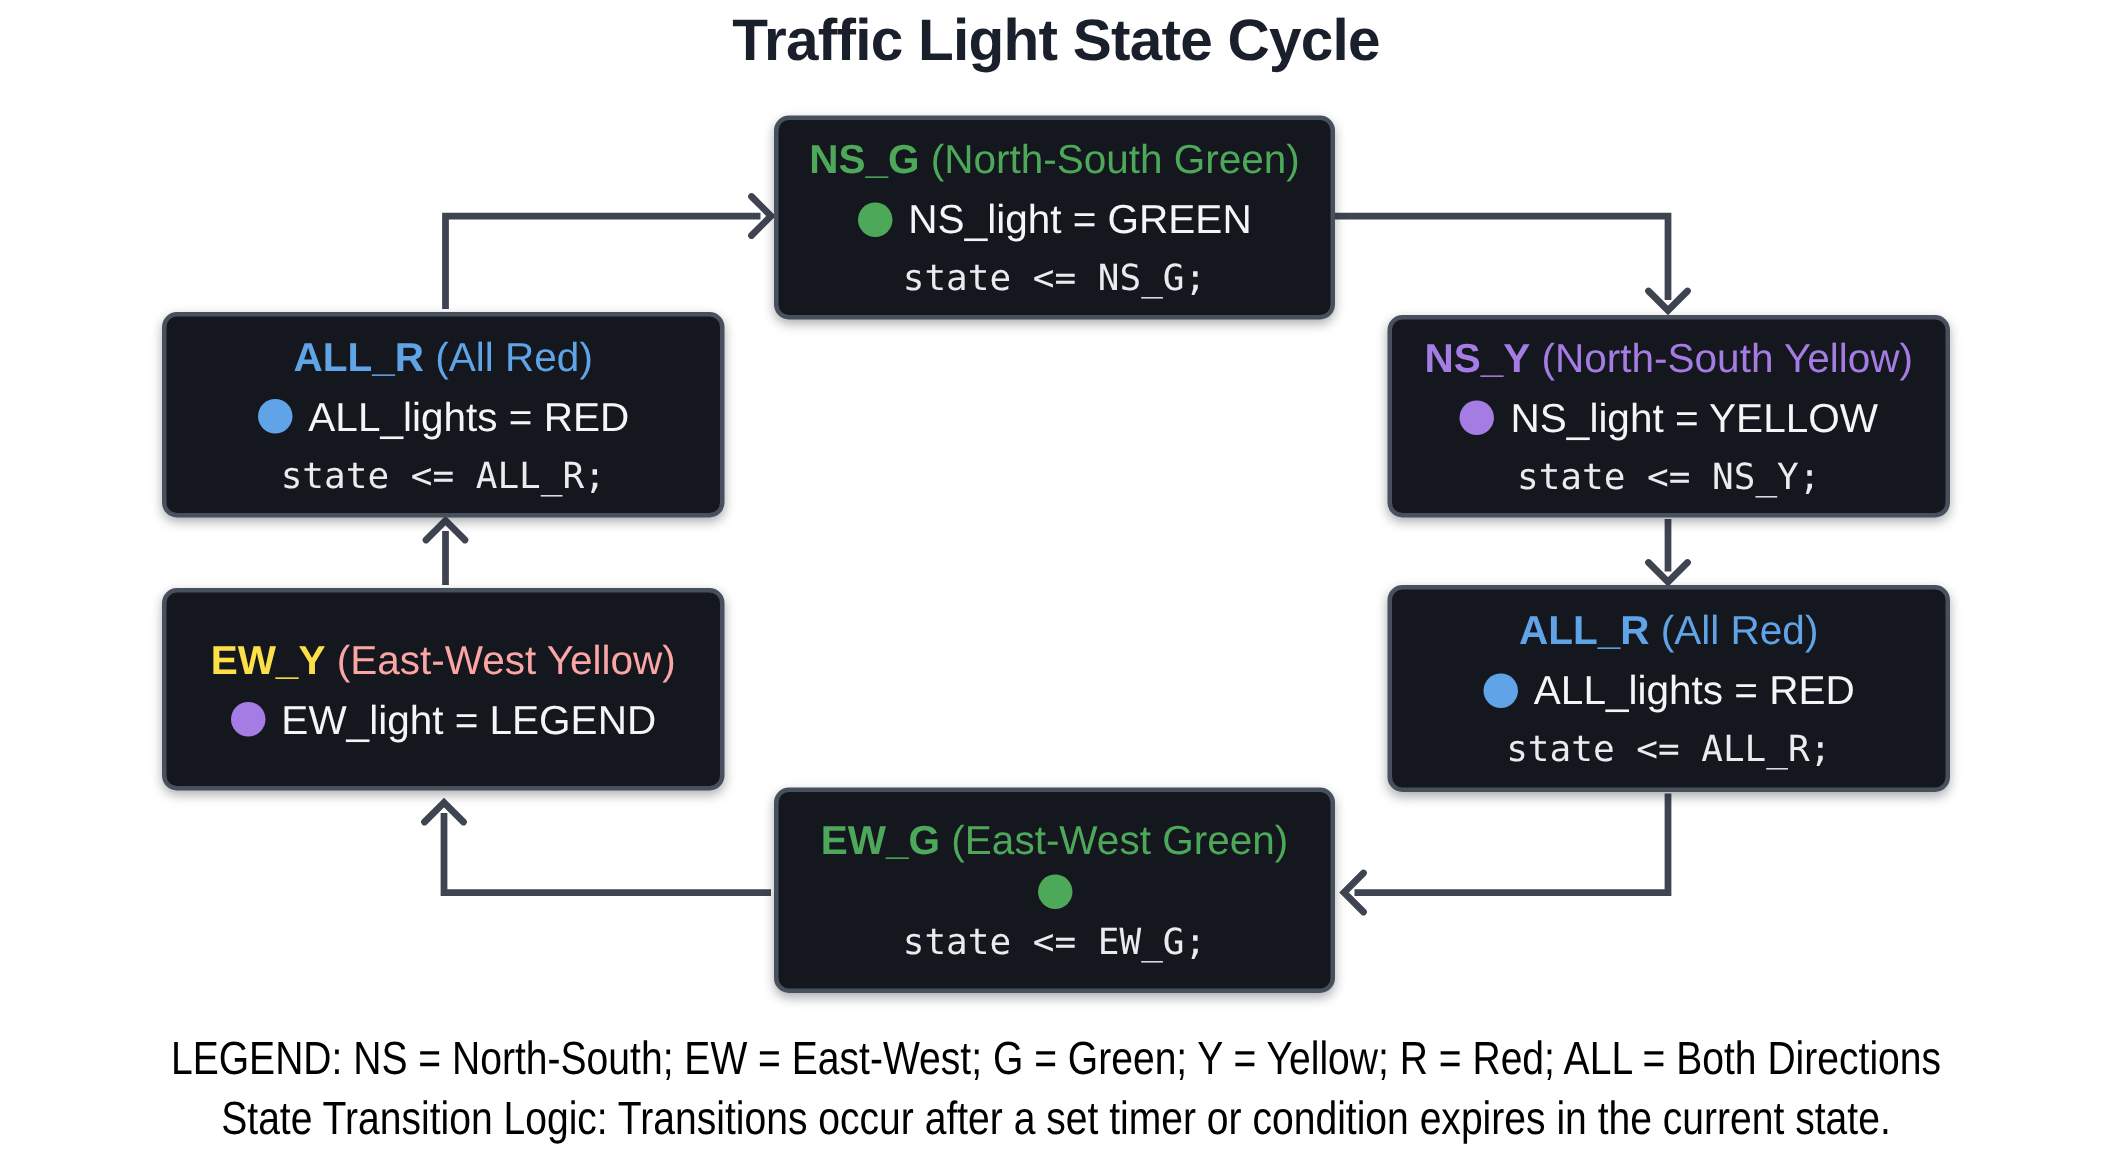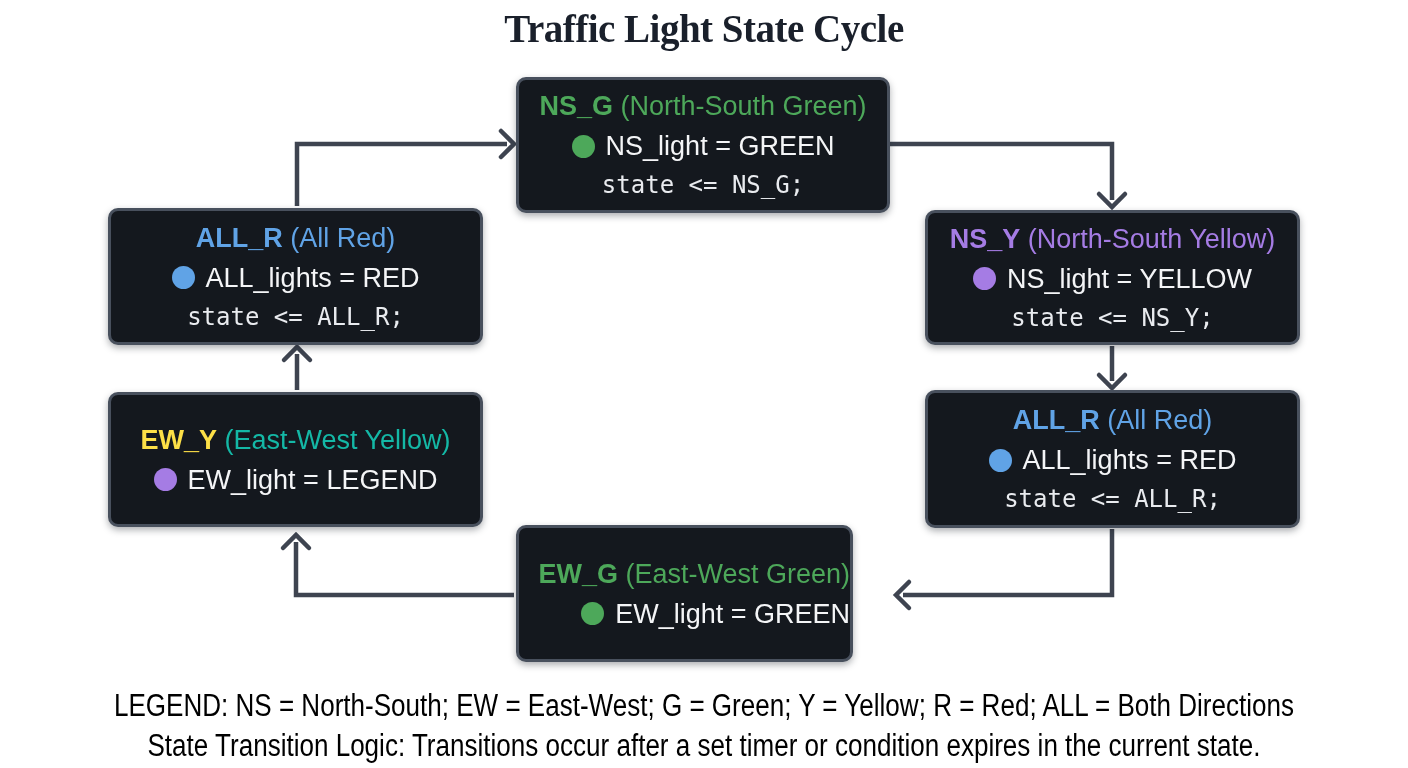--- a/index.html
+++ b/index.html
@@ -10,21 +10,20 @@
     overflow: hidden;
   }
   .stage { position: relative; width: 1408px; height: 768px; }
 
   .page-title {
     position: absolute; top: 6px; left: 0; width: 100%;
     text-align: center;
     font-size: 39px; font-weight: 700;
     letter-spacing: -0.5px;
     color: var(--title-text, #1a202b);
-    font-family: Liberation Serif, serif;
   }
 
   .state-box {
     position: absolute;
     box-sizing: border-box;
     background: var(--box-bg, #14181e);
     border: 3px solid var(--box-border, #48505d);
     border-radius: 10px;
     box-shadow: 0 3px 7px rgba(20,25,35,0.35);
     display: flex; flex-direction: column;
@@ -70,21 +69,21 @@
   .legend-line {
     display: block; white-space: nowrap;
     transform: scaleX(0.84);
     transform-origin: 50% 50%;
   }
 
   
   #box-ns-g      { left: 516px; top:  77px; width: 374px; height: 136px; }
   #box-ns-y      { left: 925px; top: 210px; width: 375px; height: 135px; }
   #box-all-r-rt  { left: 925px; top: 390px; width: 375px; height: 138px; }
-  #box-ew-g      { left: 516px; top: 525px; width: 337px; height: 137px; align-items: flex-end; }
+  #box-ew-g      { left: 516px; top: 525px; width: 374px; height: 137px; }
   #box-ew-y      { left: 108px; top: 392px; width: 375px; height: 135px; }
   #box-all-r-lf  { left: 108px; top: 208px; width: 375px; height: 137px; }
 </style>
 </head>
 <body>
 
 <div class="stage">
 
   <div class="page-title">Traffic Light State Cycle</div>
 
@@ -151,28 +150,28 @@
     <div class="code-line">state &lt;= ALL_R;</div>
   </div>
 
   <div class="state-box" id="box-ew-g">
     <div class="box-header">
       <span class="state-name" style="color: rgb(77, 168, 90);">EW_G</span>
       <span class="state-label" style="color: rgb(77, 168, 90);">(East-West Green)</span>
     </div>
     <div class="light-line">
       <span class="dot" style="background: rgb(77, 168, 90);"></span>
-      <span>EW_light = GREEN</span>
     </div>
+    <div class="code-line">state &lt;= EW_G;</div>
   </div>
 
   <div class="state-box" id="box-ew-y">
     <div class="box-header">
       <span class="state-name" style="color: #fde047;">EW_Y</span>
-      <span class="state-label" style="color: #14b8a6;">(East-West Yellow)</span>
+      <span class="state-label" style="color: #fca5a5;">(East-West Yellow)</span>
     </div>
     <div class="light-line">
       <span class="dot" style="background: rgb(165, 124, 228);"></span>
       <span>EW_light = LEGEND</span>
     </div>
   </div>
 
   <div class="state-box" id="box-all-r-lf">
     <div class="box-header">
       <span class="state-name" style="color: rgb(96, 163, 230);">ALL_R</span>

